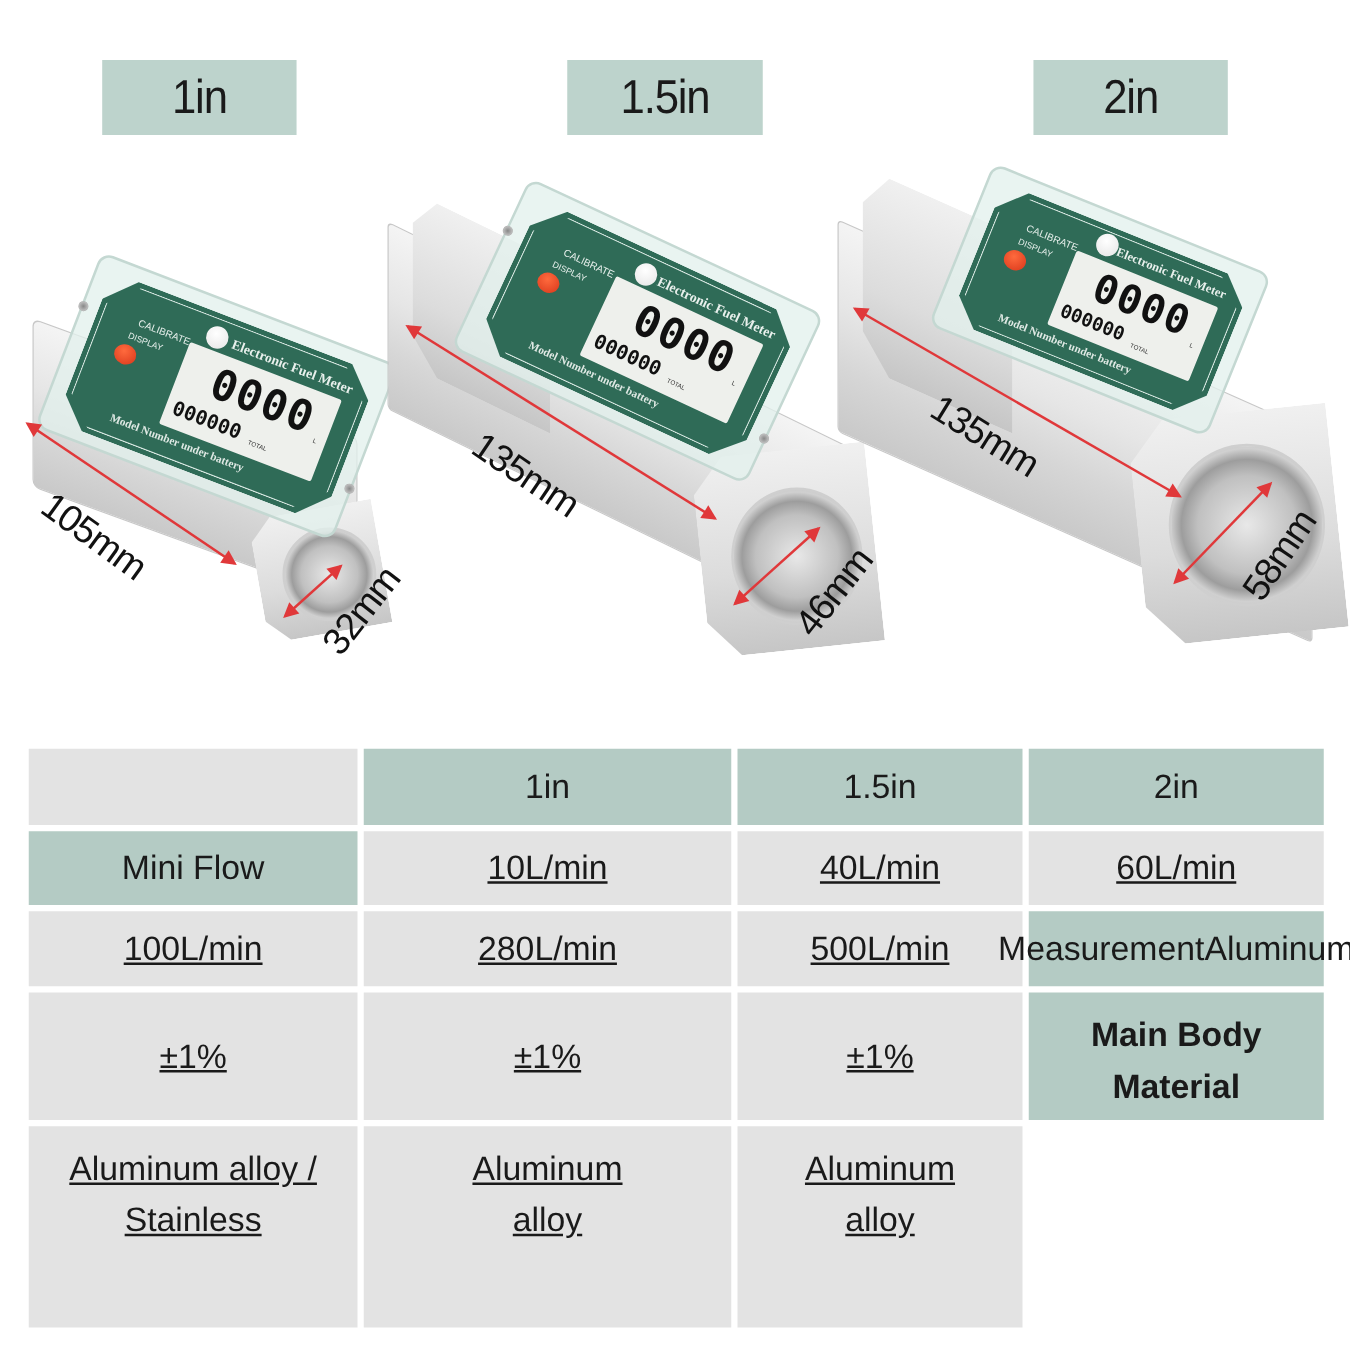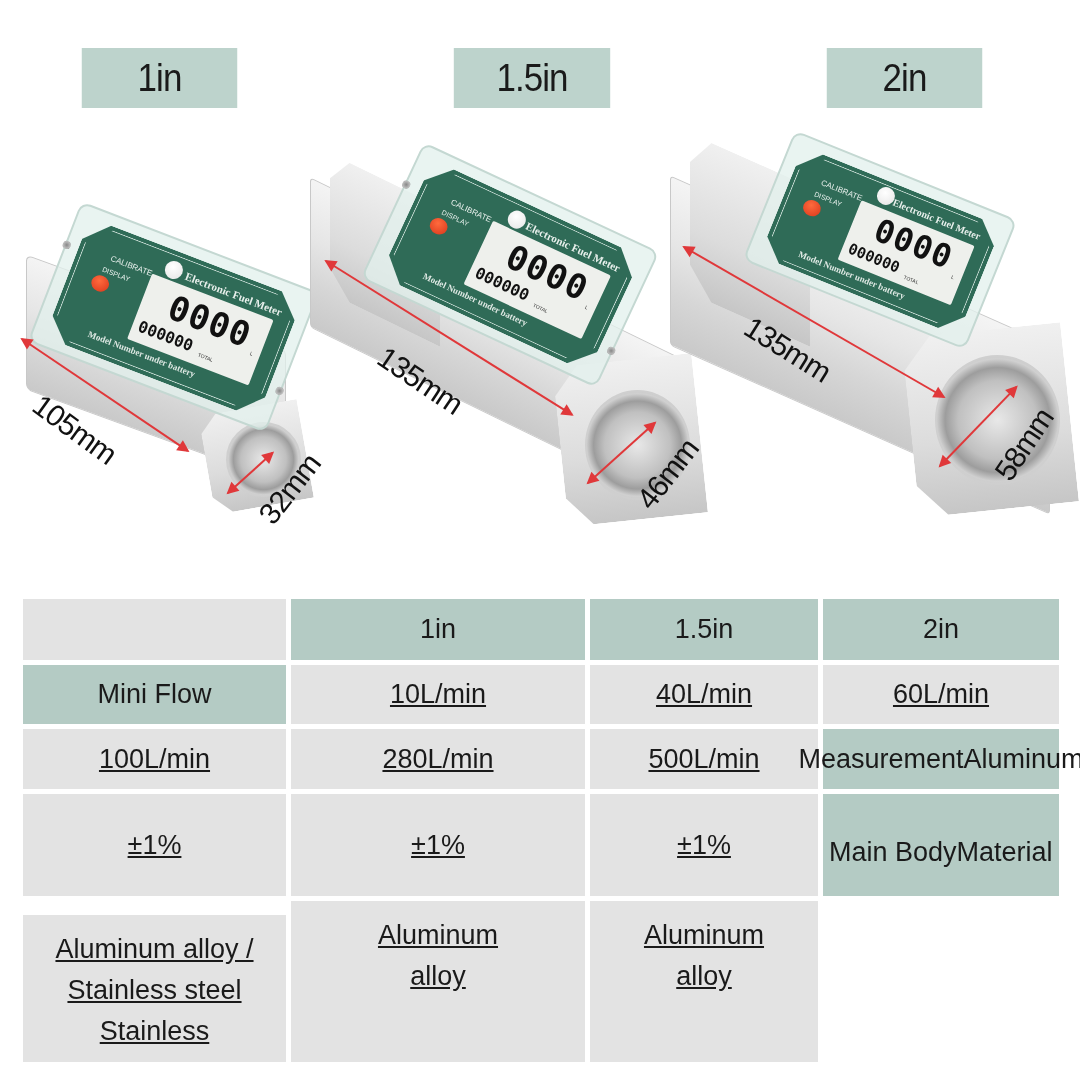--- a/index.html
+++ b/index.html
@@ -241,27 +241,26 @@
   <div class="cell grey">500L/min</div>
 
   <div class="cell green row-head" style="flex-direction:row;">
     <span>Measurement</span>
     <span>Aluminum</span>
   </div>
   <div class="cell grey">±1%</div>
   <div class="cell grey">±1%</div>
   <div class="cell grey">±1%</div>
 
-  <div class="cell green row-head top" style="flex-direction:row; justify-content:flex-start; align-items:center;">
+  <div class="cell green row-head top" style="flex-direction:column; justify-content:flex-start; align-items:center;font-weight:bold;">
     <span>Main Body</span>
     <span>Material</span>
   </div>
-  <div class="cell grey top" style="flex-direction:column; justify-content:flex-start; align-items:center;margin-top:14px;">
+  <div class="cell grey top" style="flex-direction:column; justify-content:flex-start; align-items:center;">
     <span>Aluminum alloy /</span>
-    <span>Stainless steel</span>
     <span>Stainless</span>
   </div>
   <div class="cell grey top" style="flex-direction:column; justify-content:flex-start; align-items:center;">
     <span>Aluminum</span>
     <span>alloy</span>
   </div>
   <div class="cell grey top" style="flex-direction:column; justify-content:flex-start; align-items:center;">
     <span>Aluminum</span>
     <span>alloy</span>
   </div>

